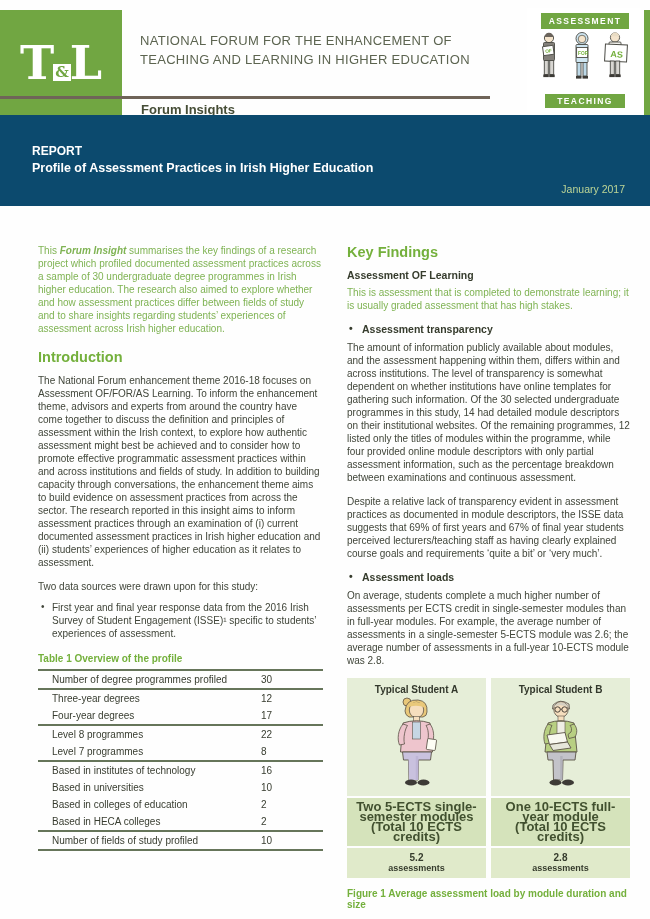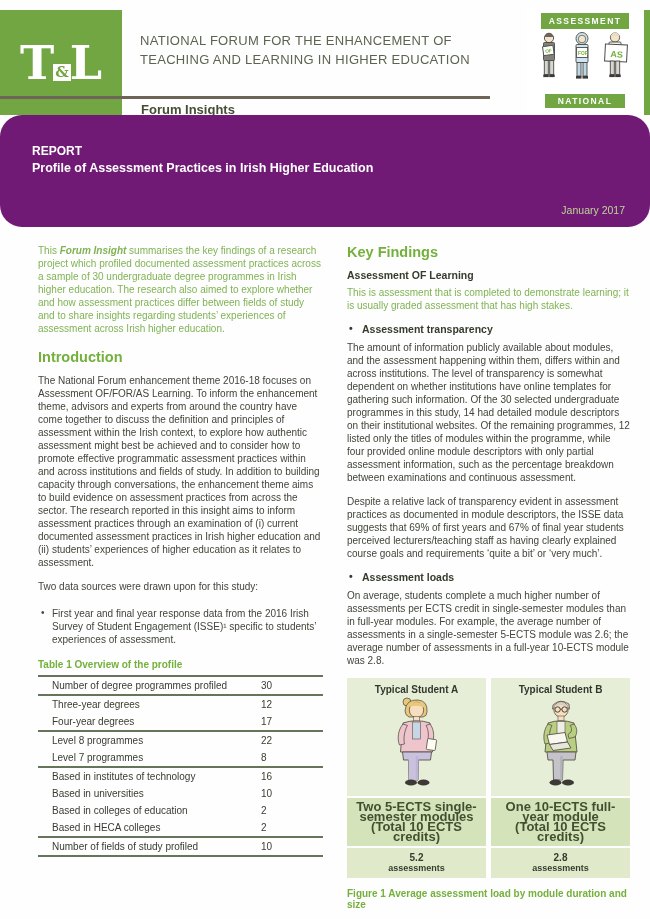--- a/index.html
+++ b/index.html
@@ -20,37 +20,37 @@
   .header-rule { position:absolute; left:0; top:96px; width:490px; height:3px; background:#6f6458; }
   .series { position:absolute; left:141px; top:102px; font-size:13px; font-weight:bold; color:#454d36; }
   .edge-strip { position:absolute; left:644px; top:10px; width:6px; height:105px; background:#71a642; }
   .badge { position:absolute; left:527px; top:8px; width:114px; height:104px; background:#fff; }
   .badge-bar { position:absolute; background:#71a642; color:#fff; font-weight:bold; font-size:8.5px;
     letter-spacing:1.4px; display:flex; align-items:center; justify-content:center; }
   .badge-bar.top { left:14px; top:5px; width:88px; height:16px; }
   .badge-bar.bottom { left:18px; top:86px; width:80px; height:14px; }
   .badge-figs { position:absolute; left:6px; top:22px; }
   
-  .banner { position:absolute; left:0; top:115px; width:650px; height:112px; background:#701a75; color:#fff;border-radius:22px; }
+  .banner { position:absolute; left:0; top:115px; width:650px; height:91px; background:#0c4a6e; color:#fff; }
   .banner .kicker { position:absolute; left:32px; top:29px; font-size:12px; font-weight:bold; }
   .banner .title { position:absolute; left:32px; top:46px; font-size:12.5px; font-weight:bold; }
   .banner .date { position:absolute; right:25px; bottom:11px; font-size:10.5px; color:#bdd596; }
   
   .main { position:absolute; left:0; top:228px; width:650px; display:flex; gap:24px; padding:16px 20px 0 38px; box-sizing:border-box; }
   .col-left { width:285px; flex:none; }
   .col-right { width:283px; flex:none; }
   p { margin:0 0 11px 0; font-size:10px; line-height:13px; color:#41463a; }
   .green-text { color:#7fb353; }
   .lead { margin-bottom:14px; }
   .lead .emph { font-weight:bold; font-style:italic; }
   h2 { margin:0 0 9px 0; font-size:14.5px; color:#74b03c; }
   .subhead { font-size:10.5px; font-weight:bold; color:#363c2d; margin:0 0 5px 0; }
   .bullet-head { position:relative; padding-left:15px; font-size:10.5px; font-weight:bold; color:#363c2d; margin:2px 0 6px 0; }
   .bullet-head::before { content:"\2022"; position:absolute; left:2px; top:-1px; }
-  .lead-in { margin-bottom:14px; }
+  .lead-in { margin-bottom:8px; }
   .bullets { margin:0 0 4px 0; }
   .bullet-item { position:relative; padding-left:14px; font-size:10px; line-height:13px; margin-bottom:9px; color:#41463a; }
   .bullet-item::before { content:"\2022"; position:absolute; left:3px; top:-1px; }
   
   .table-caption { font-size:10px; font-weight:bold; color:#74b03c; margin:13px 0 5px 0; }
   .profile-table { border-bottom:2px solid #66755a; }
   .t-row { display:flex; padding:2px 0 2px 14px; font-size:10px; line-height:13px; color:#383d30; }
   .t-row.rule-above { border-top:2px solid #66755a; }
   .t-label { flex:1; }
   .t-value { width:62px; flex:none; }
@@ -125,21 +125,21 @@
         <g transform="rotate(3 83 23)">
           <rect x="72" y="14.5" width="22" height="17" fill="#ffffff" stroke="#4a4a44" stroke-width="1"></rect>
           <text x="77.5" y="27.4" font-family="Liberation Sans, sans-serif" font-size="9" font-weight="bold" fill="#74b03c">AS</text>
         </g>
         <rect x="77.3" y="31" width="4" height="13.5" fill="#d8d6d2" stroke="#4a4a44" stroke-width="0.9"></rect>
         <rect x="82.7" y="31" width="4" height="13.5" fill="#d8d6d2" stroke="#4a4a44" stroke-width="0.9"></rect>
         <rect x="76.3" y="44.5" width="5.5" height="2.6" fill="#3c3a36"></rect>
         <rect x="82.2" y="44.5" width="5.5" height="2.6" fill="#3c3a36"></rect>
       </g>
     </svg>
-    <div class="badge-bar bottom">NATIONAL</div>
+    <div class="badge-bar bottom">TEACHING</div>
   </div>
 
   <div class="banner">
     <div class="kicker">REPORT</div>
     <div class="title">Profile of Assessment Practices in Irish Higher Education</div>
     <div class="date">January 2017</div>
   </div>
 
   <div class="main">
 

